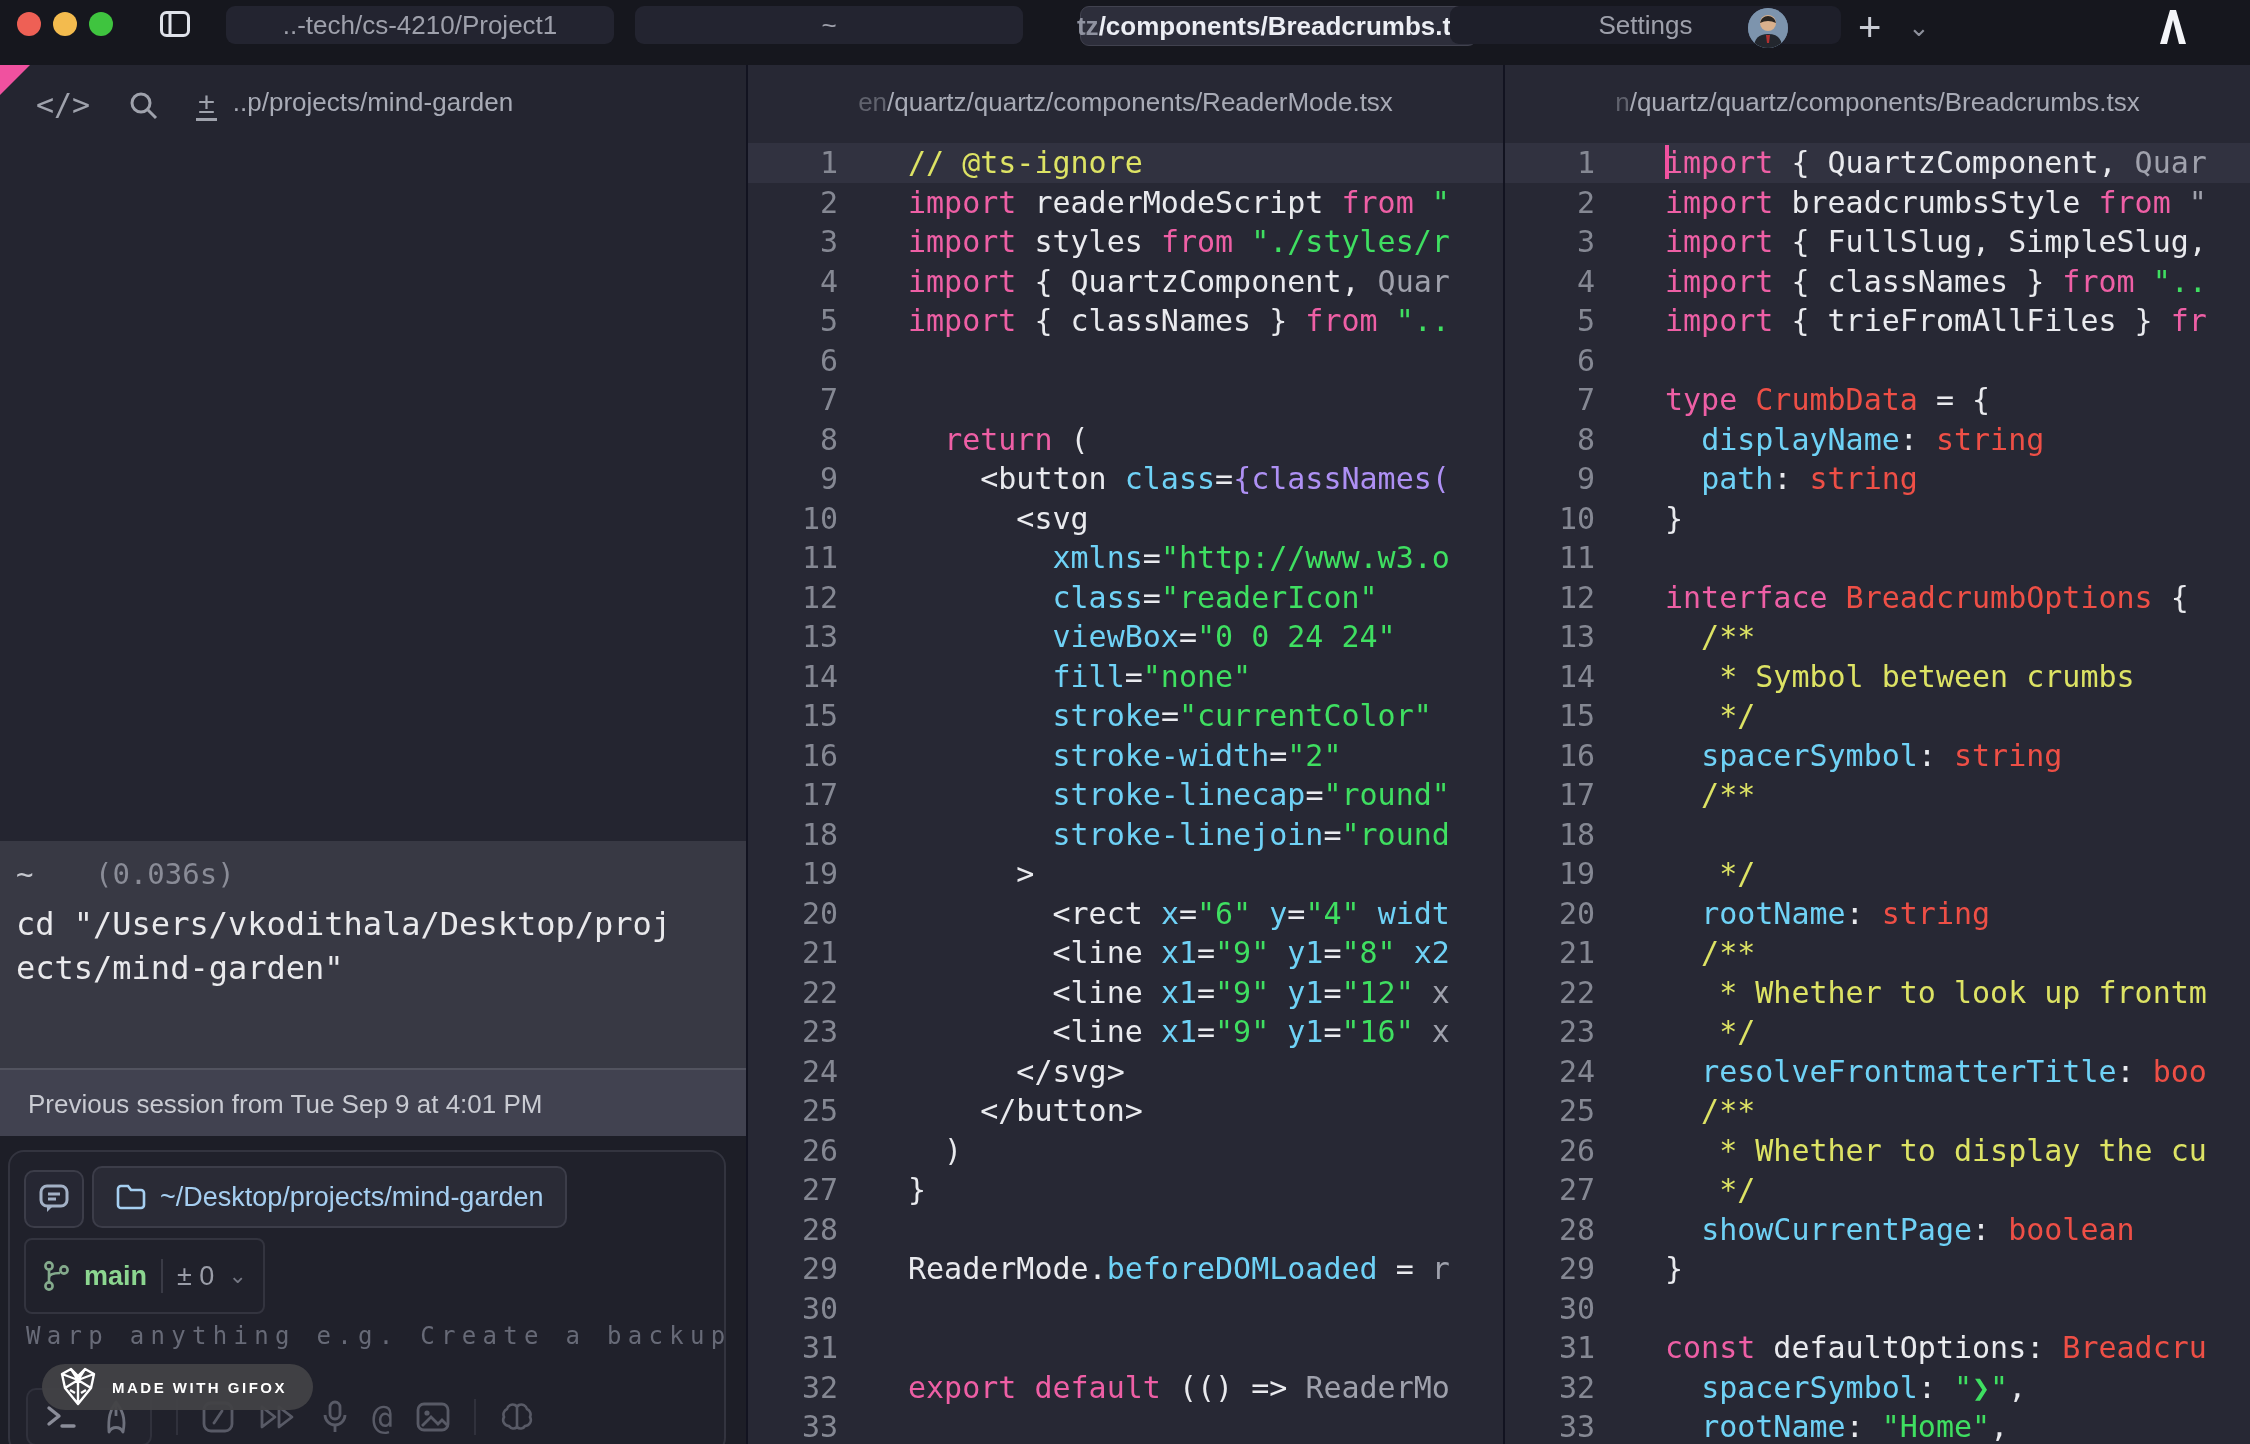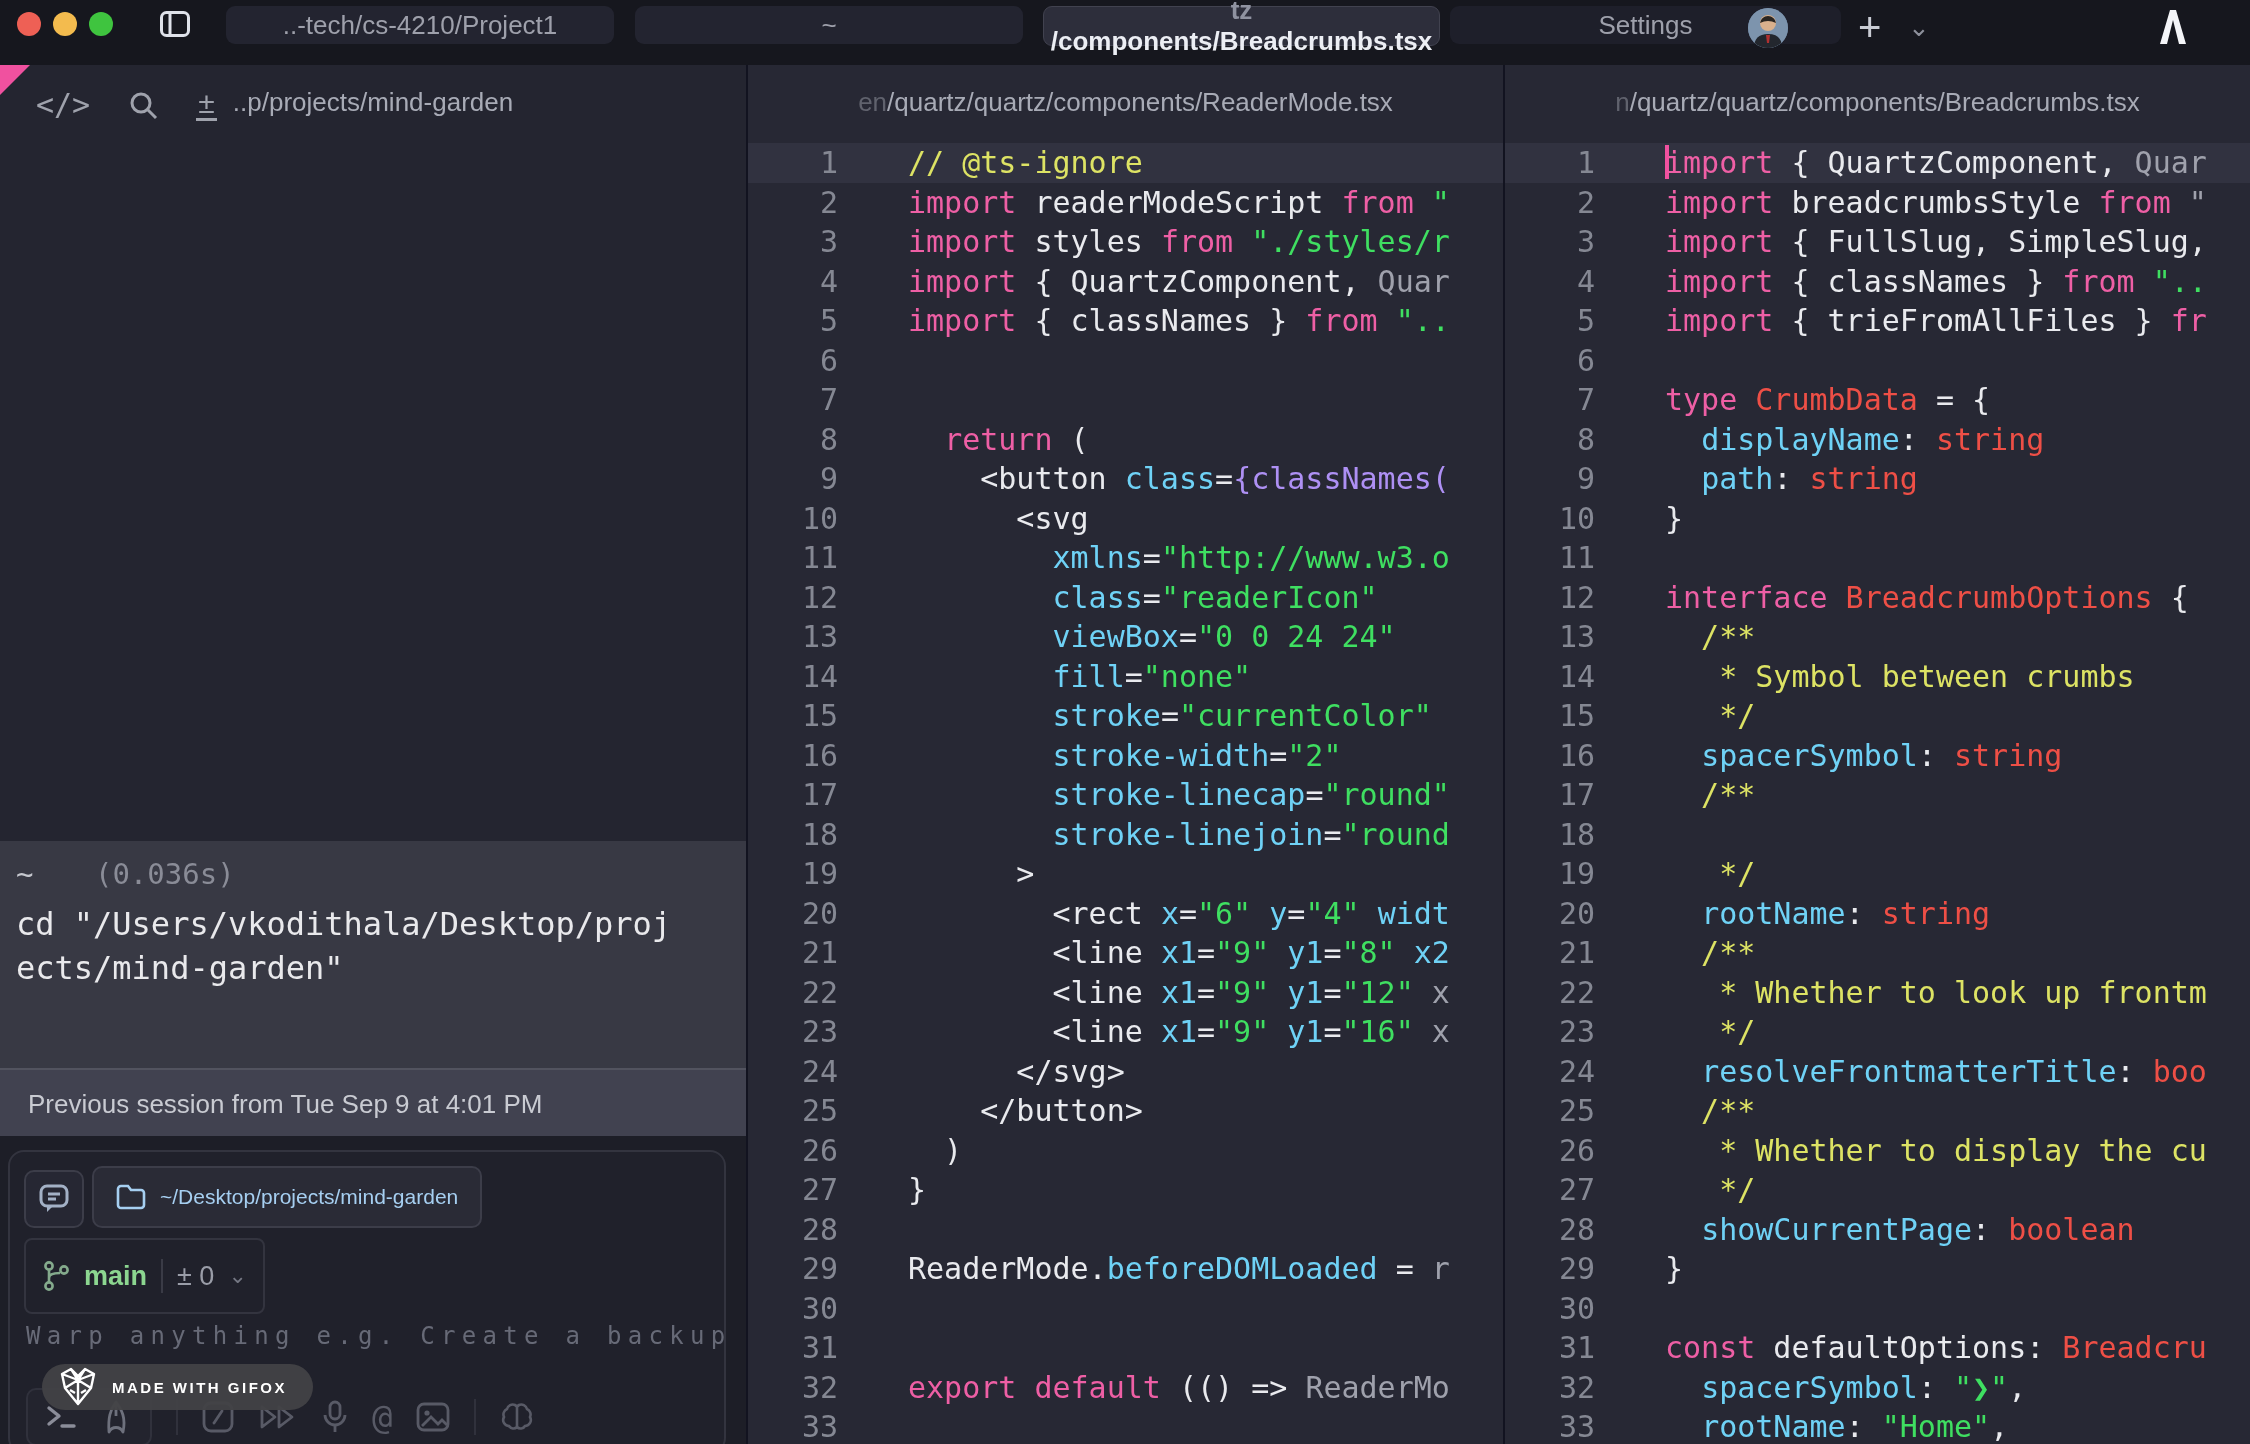--- a/index.html
+++ b/index.html
@@ -44,21 +44,21 @@
   .cmd-line{position:absolute;left:16px;font-family:"DejaVu Sans Mono",monospace;font-size:32px;color:#e9e9ec;white-space:pre;}
   #session-band{position:absolute;left:0;top:1003px;width:746px;height:68px;background:#414250;
        border-top:2px solid #52535f;display:flex;align-items:center;}
   #session-band span{margin-left:28px;font-size:26px;color:#c9cbd2;}
   #below-band{position:absolute;left:0;top:1071px;width:746px;height:308px;background:#1d1e27;}
   #input-block{position:absolute;left:8px;top:14px;width:714px;height:300px;background:#20212b;
        border:2px solid #33343f;border-radius:16px;}
   .pill{display:flex;align-items:center;border:2px solid #3c3d49;border-radius:10px;}
   #comment-btn{position:absolute;left:14px;top:18px;width:56px;height:54px;background:#262733;justify-content:center;}
   #path-pill{position:absolute;left:82px;top:14px;height:58px;padding:0 22px;background:#2a2b36;gap:14px;}
-  #path-pill span{font-size:21px;color:#a6cff1;}
+  #path-pill span{font-size:27px;color:#a6cff1;}
   #git-pill{position:absolute;left:14px;top:86px;height:58px;padding:7px 16px;background:transparent;border-color:#33343f;gap:14px;border-radius:8px;}
   #git-pill .branch{font-size:27px;color:#8cd690;font-weight:bold;}
   #git-pill .vsep{width:2px;height:34px;background:#3a3b46;}
   #git-pill .pm0{font-size:27px;color:#9a9da8;}
   #git-pill .chev{font-size:22px;color:#757884;}
   #warp-input{position:absolute;left:16px;top:170px;font-family:"DejaVu Sans Mono",monospace;
        font-size:24px;letter-spacing:6.3px;color:#676a77;white-space:pre;}
   #gifox-badge{position:absolute;left:32px;top:212px;height:46px;background:rgba(66,66,70,.95);
        border-radius:24px;display:flex;align-items:center;padding:0 26px 0 16px;gap:14px;z-index:5;}
   #gifox-badge span{font-size:15px;font-weight:bold;letter-spacing:2.5px;color:#ffffff;}
@@ -82,21 +82,21 @@
         <rect x="1.5" y="1.5" width="27" height="23" rx="5" fill="none" stroke="#dfe2ea" stroke-width="3"></rect>
         <line x1="10" y1="2" x2="10" y2="24" stroke="#dfe2ea" stroke-width="3"></line>
       </svg>
   </div>
   <div class="tab" style="left:226px;width:388px;">
       <span>..-tech/cs-4210/Project1</span>
     </div>
   <div class="tab" style="left:635px;width:388px;">
       <span>~</span>
     </div>
-  <div class="tab active" style="left:1043px;width:395px;flex-direction:column;">
+  <div class="tab active" style="left:1080px;width:395px;">
     <span class="pfx">tz</span>
       <span>/components/Breadcrumbs.tsx</span>
   </div>
   <div class="tab" style="left:1450px;width:391px;background:#1e1f2a;">
       <span>Settings</span>
     </div>
   <div class="abs" style="left:1858px;top:5px;font-size:40px;color:#c9ccd4;"><span>+</span></div>
   <div class="abs" style="left:1908px;top:12px;font-size:26px;color:#8d909b;"><span>⌄</span></div>
   <div class="abs" style="left:2158px;top:9px;">
     <svg width="30" height="36" viewBox="0 0 30 36">

